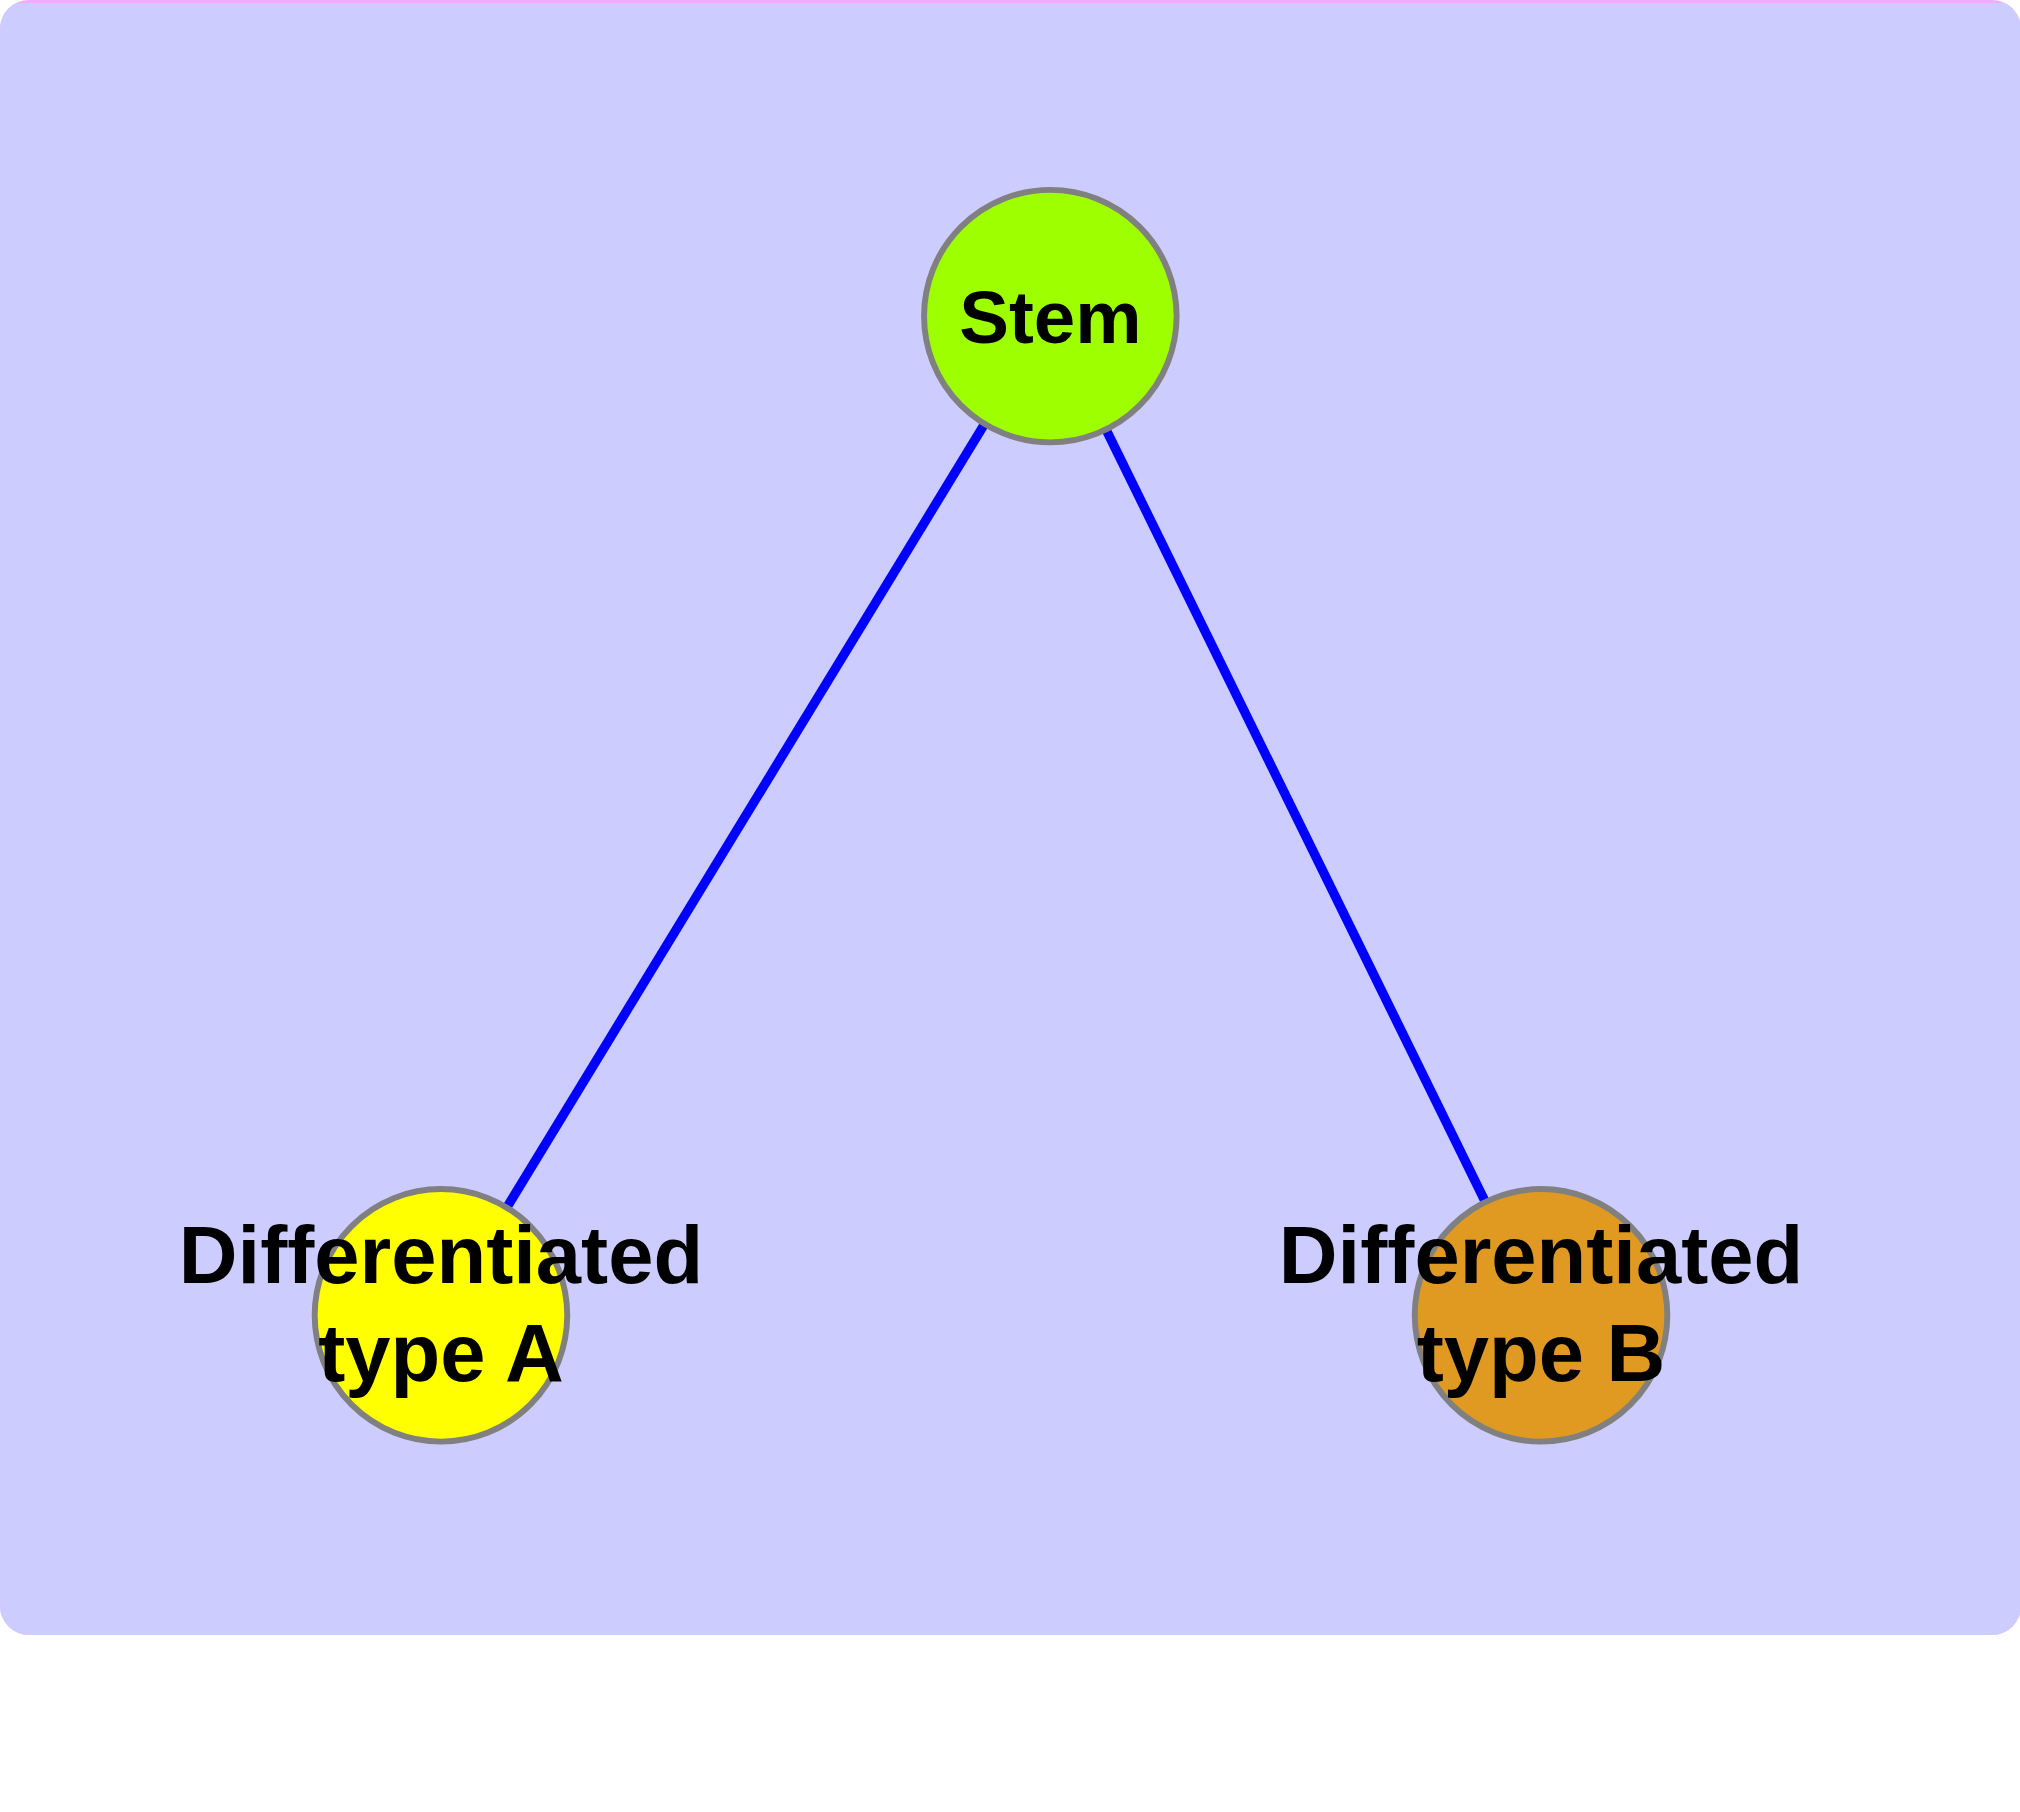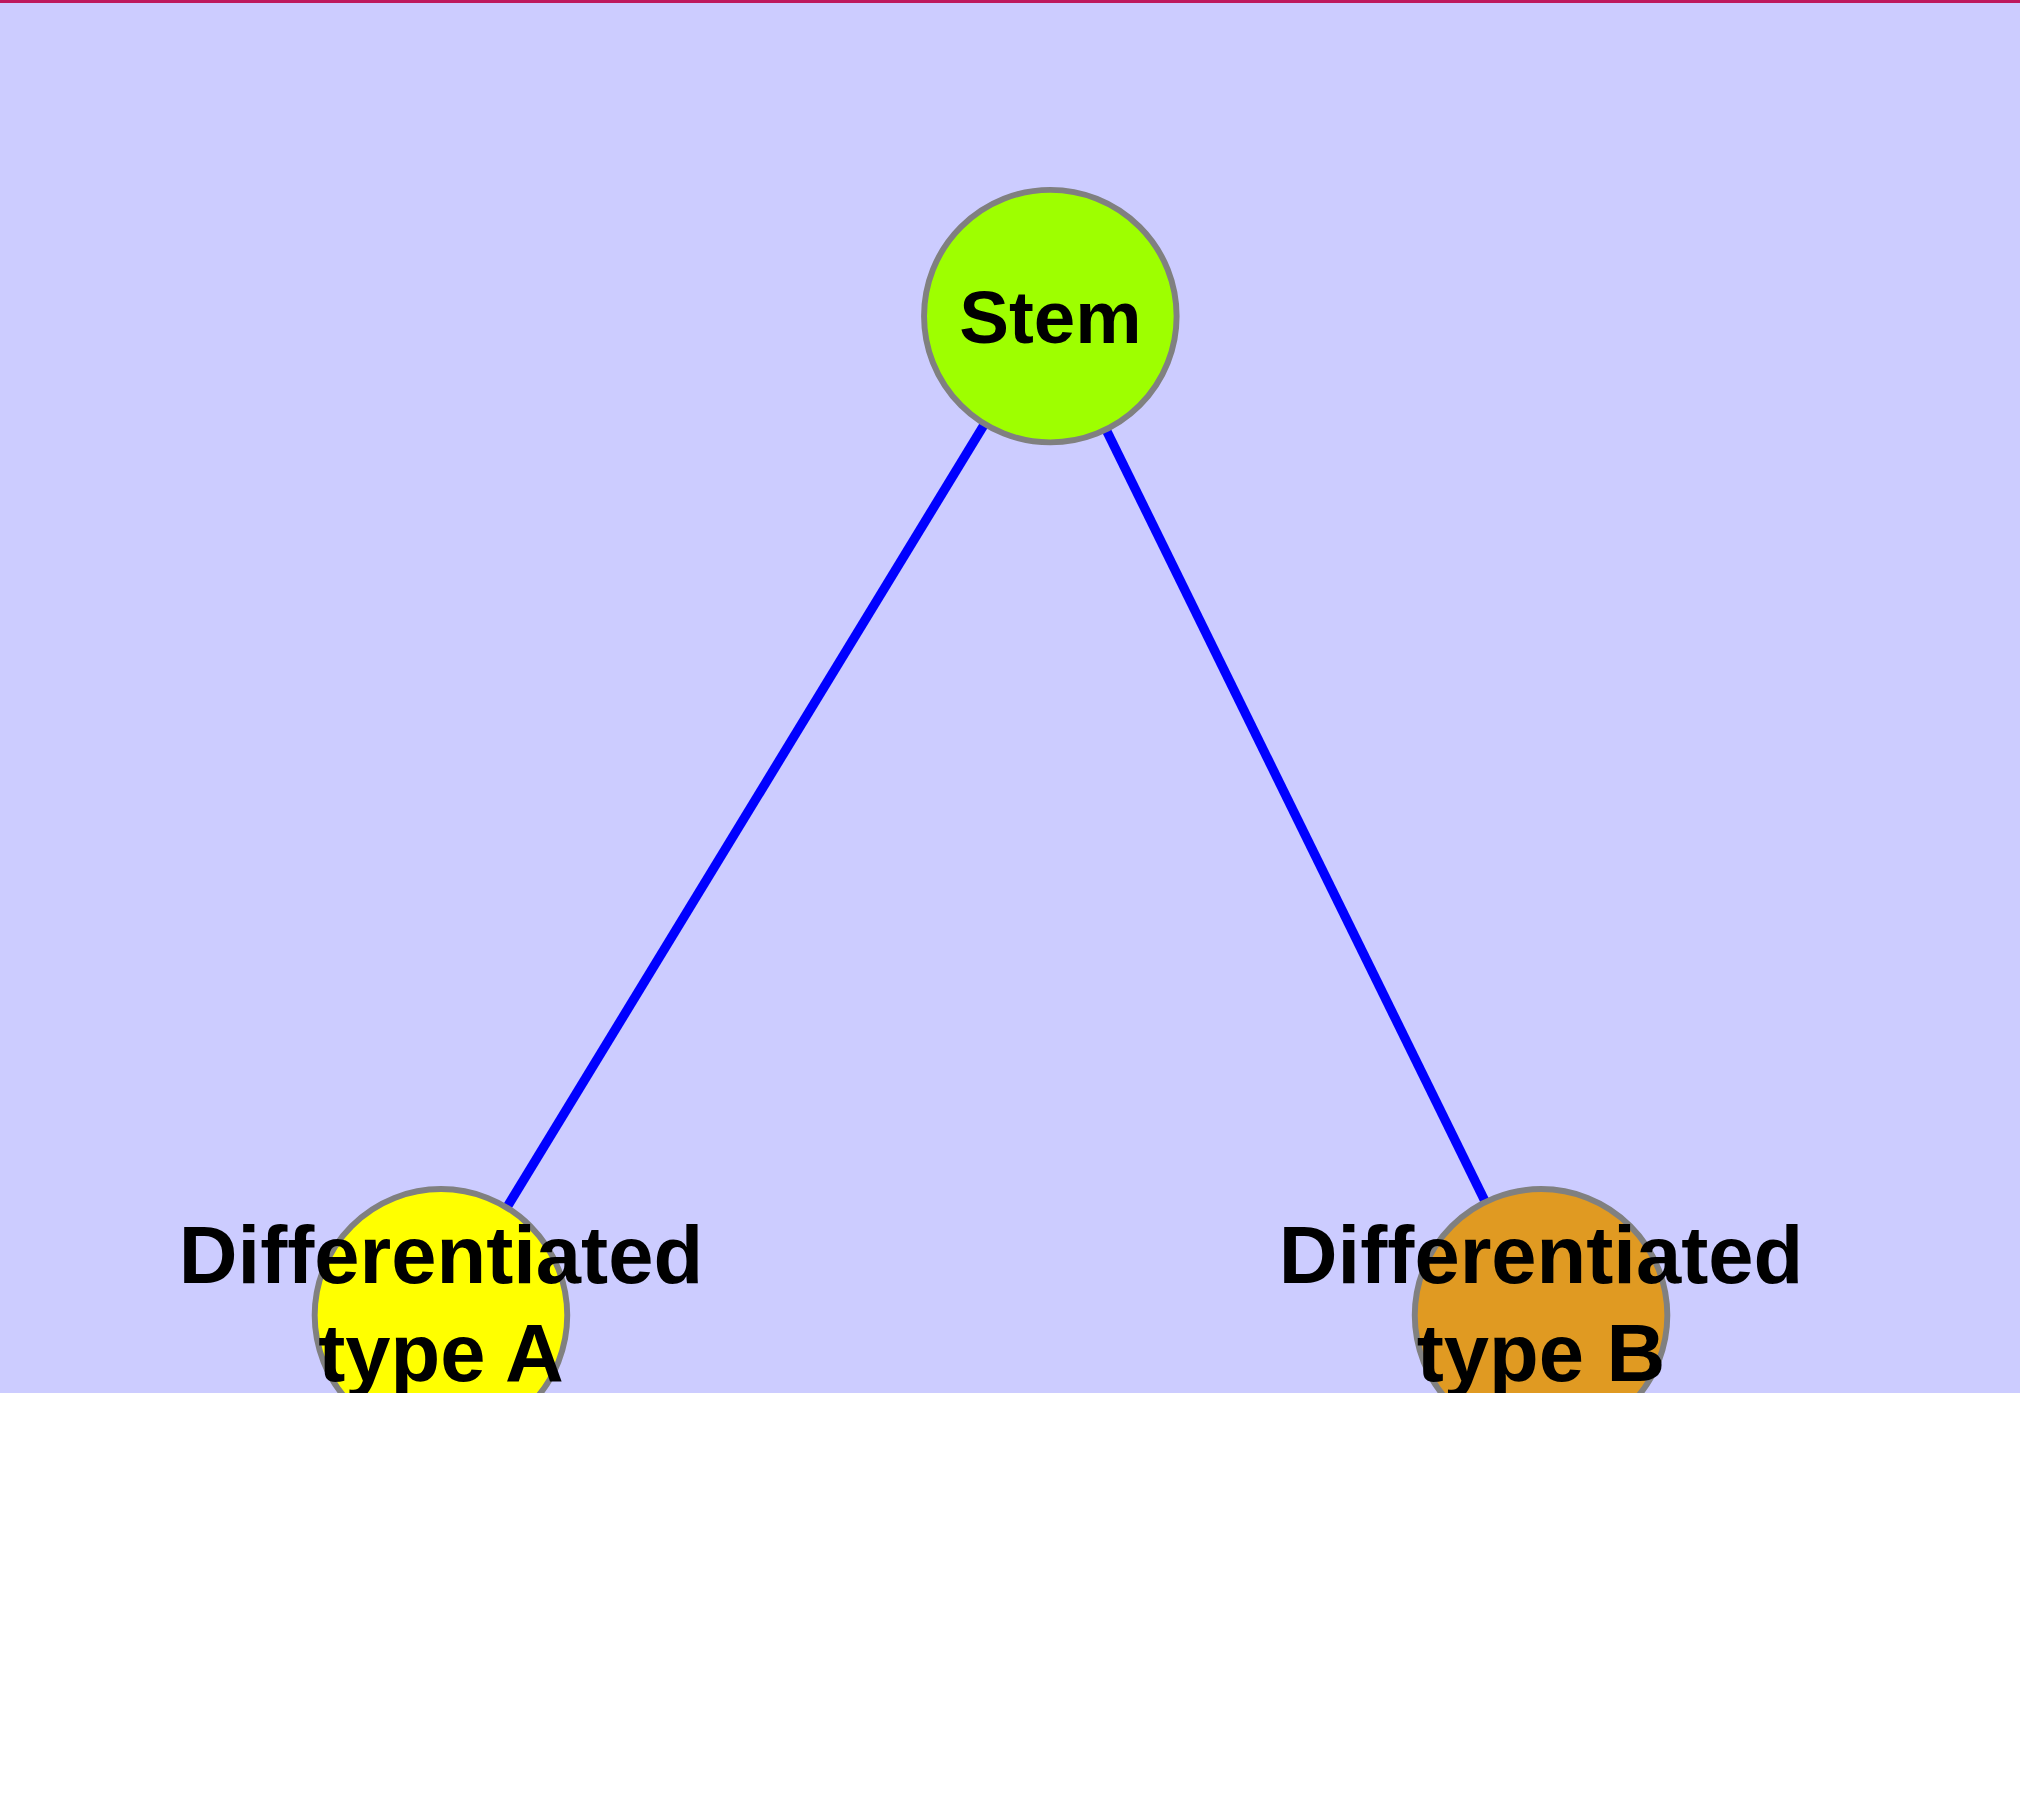--- a/index.html
+++ b/index.html
@@ -7,23 +7,24 @@
     margin: 0;
     padding: 0;
     background: #ffffff;
   }
   body {
     font-family: "Liberation Sans", "DejaVu Sans", sans-serif;
   }
   #canvas {
     position: relative;
     width: 2021px;
-    height: 1393px;
+    height: 1635px;
     overflow: hidden;
-    background: #be185d;
+    background: #f0abfc;
+    border-radius: 29px;
   }
   .graph-bg {
     position: absolute;
     left: 0;
     top: 2.5px;
     width: 2021px;
     height: 1810px;
     background: #ccccff;
   }
   svg.graph-svg {

